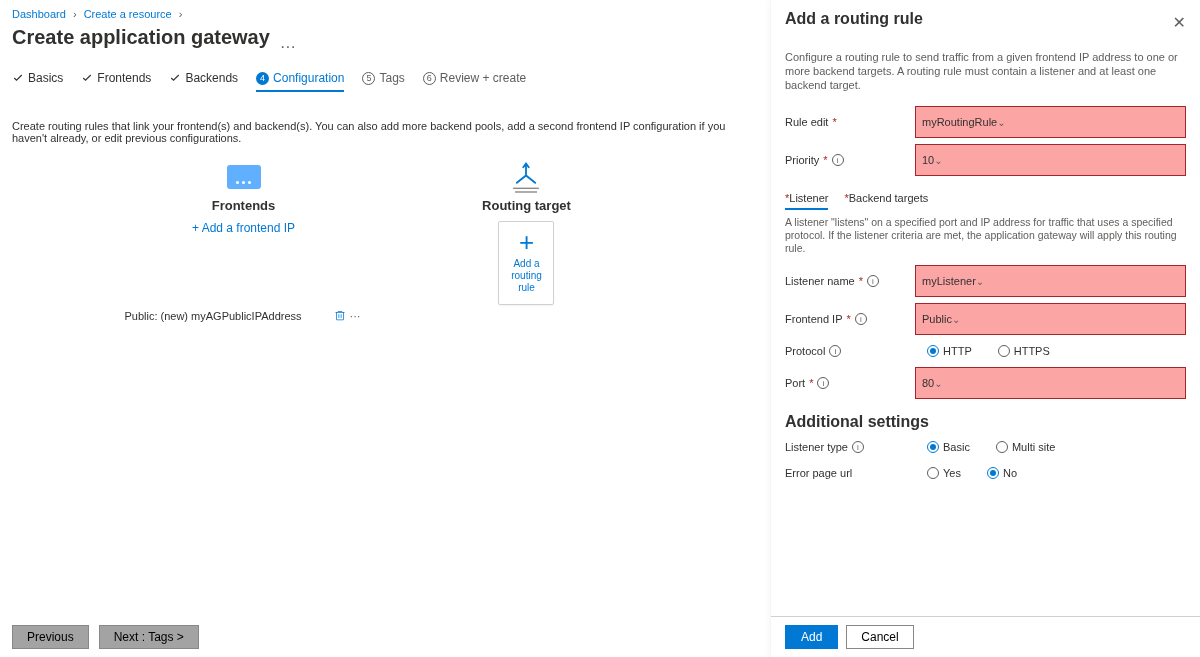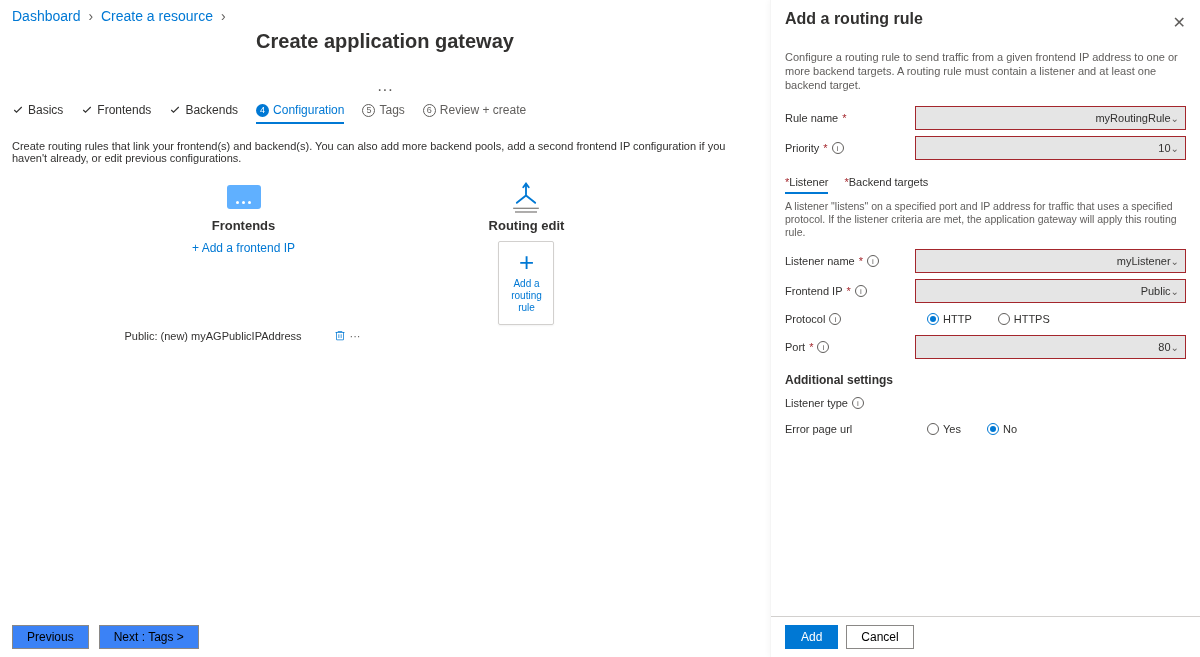--- a/index.html
+++ b/index.html
@@ -20,38 +20,38 @@
     background: var(--bg);
     height: 657px; width: 1200px; overflow: hidden;
   }
   a { color: var(--link-blue); text-decoration: none; cursor: pointer; }
 
   .main {
     position: absolute; left: 0; top: 0; right: 430px; bottom: 0;
     padding: 6px 12px 0 12px;
     display: flex; flex-direction: column;
   }
-  .breadcrumbs { font-size: 14px; color: var(--muted); padding: 2px 0 6px 0; }
+  .breadcrumbs { font-size: 11px; color: var(--muted); padding: 2px 0 6px 0; }
   .breadcrumbs a { color: var(--link-blue); }
   .breadcrumbs .chev { padding: 0 4px; color: var(--muted); }
 
   h1.page-title { font-size: 20px; font-weight: 600; margin: 0 0 18px 0; display: inline-block; }
-  .title-row { display: flex; align-items: center; gap: 10px; flex-direction: column; }
+  .title-row { display: flex; align-items: center; gap: 10px; }
   .title-more { color: var(--muted); font-size: 16px; cursor: pointer; }
 
   .tabs { display: flex; gap: 18px; border-bottom: 1px solid transparent; margin-bottom: 10px; }
   .tab { display: flex; align-items: center; gap: 4px; padding: 4px 0 6px 0; font-size: 12px; color: var(--text); position: relative; cursor: pointer;}
   .tab .check { width: 12px; height: 12px; display: inline-flex; }
   .tab .circle-num { width: 13px; height: 13px; border: 1px solid var(--muted); border-radius: 50%; font-size: 9px; display: flex; align-items: center; justify-content: center; color: var(--muted);}
   .tab.active { color: var(--link-blue); }
   .tab.active .circle-fill { width: 13px; height: 13px; background: var(--link-blue); border-radius: 50%; font-size: 9px; color: #fff; display:flex;align-items:center;justify-content:center;}
   .tab.active::after { content:''; position:absolute; left:0; right:0; bottom:-1px; height:2px; background: var(--link-blue);}
   .tab.muted { color: var(--muted); }
 
-  .helper { font-size: 11px; color: var(--text); margin: 6px 0 18px 0; }
+  .helper { font-size: 11px; color: var(--text); margin: 18px 0 18px 0; }
 
   .cards-row { display: flex; gap: 0; justify-content: flex-start; padding: 0 90px; }
   .card-col { flex: 1; display: flex; flex-direction: column; align-items: center; max-width: 340px;}
   .col-section { display:flex; flex-direction:column; align-items:center;}
   .col-ic {
     width: 44px; height: 30px; display:flex; align-items:center; justify-content:center; margin-bottom:6px;
   }
   .frontends-ic { width:34px; height:24px; border-radius:3px; background:#60b0ff; display:flex; align-items:flex-end; justify-content:center; padding-bottom:5px;}
   .frontends-dots { display:flex; gap:3px;}
   .frontends-dots span{ width:3px; height:3px; background:#fff; border-radius:50%; display:block;}
@@ -65,60 +65,60 @@
     width: 56px; padding: 10px 0 10px 0; border: 1px solid var(--border-light); border-radius: 2px;
     display: flex; flex-direction: column; align-items: center; cursor: pointer; box-shadow: 0 1px 2px rgba(0,0,0,0.05);
   }
   .add-card .plus { font-size: 26px; color: var(--link-blue); line-height: 20px; font-weight: 300;}
   .add-card .lbl { font-size: 10px; color: var(--link-blue); text-align:center; margin-top:6px; line-height: 12px; padding: 0 4px;}
 
   .footer {
     position: absolute; left: 12px; bottom: 8px; display: flex; gap: 10px;
   }
   .btn {
-    font-size: 12px; padding: 4px 14px; min-width: 70px; border: 1px solid var(--border); background:#3b82f6; cursor:pointer;
+    font-size: 12px; padding: 4px 14px; min-width: 70px; border: 1px solid var(--border); background:#a3a3a3; cursor:pointer;
   }
   .blade {
     position: absolute; right: 0; top: 0; bottom: 0; width: 430px;
     border-left: 1px solid rgba(0,0,0,0.04);
     box-shadow: -1px 0 6px rgba(0,0,0,0.04);
     background: #fff;
     display:flex; flex-direction:column;
     padding: 10px 14px 0 14px;
   }
   .blade-header { display:flex; align-items:center; justify-content:space-between; }
   .blade-header h2 { font-size: 16px; font-weight: 600; margin: 0 0 8px 0;}
   .blade-header .close { font-size: 16px; color: var(--muted); cursor:pointer; line-height: 14px;}
   .blade-desc { font-size: 11px; color: var(--muted); margin: 14px 0 14px 0; line-height: 14px; }
 
   .form-row { display:flex; align-items:center; margin-bottom: 6px; min-height: 20px; }
   .form-row .flabel { width: 130px; font-size: 11px; color: var(--text); display:flex; align-items:center; gap:4px; flex-shrink:0;}
   .form-row .req { color: var(--error); }
   .form-row .info { width:12px; height:12px; border:1px solid var(--muted); border-radius:50%; font-size:8px; display:inline-flex; align-items:center; justify-content:center; color: var(--muted); cursor: default;}
   .form-row .fcontrol { flex:1; }
   .text-select {
-    width: 100%; font-size: 11px; padding: 2px 6px; border: 1px solid var(--border); background: #e5e5e5;
-    display: flex; align-items:center; justify-content:flex-end; height: 24px;
+    width: 100%; font-size: 11px; padding: 2px 6px; border: 1px solid var(--border); background: #fca5a5;
+    display: flex; align-items:center; justify-content:flex-start; height: 32px;
   }
   .text-select.err { border-color: var(--error); }
   .text-select .chev { font-size: 10px; color: var(--muted); }
 
   .panel-tabs { display:flex; gap: 16px; border-bottom: 0; margin: 8px 0 6px 0; }
   .ptab { font-size: 11px; padding: 2px 0 6px 0; cursor:pointer; position:relative; }
   .ptab .req { color: var(--error); }
   .ptab.active { color: var(--text); }
   .ptab.active::after { content:''; position:absolute; left:0; right:0; bottom:0; height:2px; background: var(--link-blue);}
   .small-desc { font-size: 10.5px; color: var(--muted); margin-bottom: 10px; line-height: 13px;}
 
   .radio-group { display:flex; gap:14px; align-items:center; font-size:11px;}
   .radio { display:flex; align-items:center; gap:4px; cursor:pointer;padding-left:12px;}
   .radio .dot { width:12px; height:12px; border:1px solid var(--muted); border-radius:50%; display:inline-flex; align-items:center; justify-content:center;}
   .radio.sel .dot { border-color: var(--link-blue); }
   .radio.sel .dot::after { content:''; width:6px; height:6px; background: var(--link-blue); border-radius:50%; display:block;}
-  .section-head { font-size: 12px; font-weight: 600; margin: 8px 0 6px 0; }
+  .section-head { font-size: 16px; font-weight: 600; margin: 8px 0 6px 0; }
 
   .blade-footer {
     position: absolute; left:0; right:0; bottom: 0; padding: 8px 14px; border-top: 1px solid var(--border-light);
     display:flex; gap: 8px; background:#fff;
   }
   .btn-primary { background: var(--link-blue); color: #fff; border: 1px solid var(--link-blue); font-size:12px; padding: 4px 15px; cursor:pointer;}
   .btn-secondary { background: #fff; border: 1px solid var(--border); font-size:12px; padding: 4px 14px; cursor:pointer;}
 
   
   .check svg { width:12px; height:12px; }
@@ -212,21 +212,21 @@
     <div class="card-col">
       <div class="col-section">
         <div class="col-ic">
           <svg viewBox="0 0 48 40">
             <path d="M24 6 L24 18 M14 26 L24 18 L34 26" stroke="#0078d4" stroke-width="2" fill="none" stroke-linecap="round"></path>
             <path d="M21 9 L24 5 L27 9" stroke="#0078d4" stroke-width="2" fill="none" stroke-linecap="round"></path>
             <line x1="10" y1="32" x2="38" y2="32" stroke="#8a8886" stroke-width="1.5"></line>
             <line x1="12" y1="36" x2="36" y2="36" stroke="#8a8886" stroke-width="1.5"></line>
           </svg>
         </div>
-        <div class="col-title">Routing edit</div>
+        <div class="col-title">Routing target</div>
         <div class="add-card">
           <div class="plus">+</div>
           <div class="lbl">Add a routing rule</div>
         </div>
       </div>
     </div>
   </div>
 
   <div class="footer">
     <button class="btn">Previous</button>
@@ -237,21 +237,21 @@
 <div class="blade">
   <div class="blade-header">
     <h2>Add a routing rule</h2>
     <span class="close">✕</span>
   </div>
 
   <div class="blade-desc">Configure a routing rule to send traffic from a given frontend IP address to one or more backend targets. A routing rule must contain a listener and at least one backend target.</div>
 
   <div class="form-row">
     <div class="flabel">
-      <span>Rule name</span>
+      <span>Rule edit</span>
       <span class="req">*</span>
     </div>
     <div class="fcontrol">
       <div class="text-select err">
         <span>myRoutingRule</span>
         <span class="chev">⌄</span>
       </div>
     </div>
   </div>
 
@@ -339,20 +339,30 @@
     </div>
   </div>
 
   <div class="section-head">Additional settings</div>
 
   <div class="form-row">
     <div class="flabel">
       <span>Listener type</span>
       <span class="info">i</span>
     </div>
+    <div class="fcontrol radio-group">
+      <label class="radio sel">
+        <span class="dot"></span>
+        <span>Basic</span>
+      </label>
+      <label class="radio">
+        <span class="dot"></span>
+        <span>Multi site</span>
+      </label>
+    </div>
   </div>
 
   <div class="form-row">
     <div class="flabel">
       <span>Error page url</span>
     </div>
     <div class="fcontrol radio-group">
       <label class="radio">
         <span class="dot"></span>
         <span>Yes</span>

